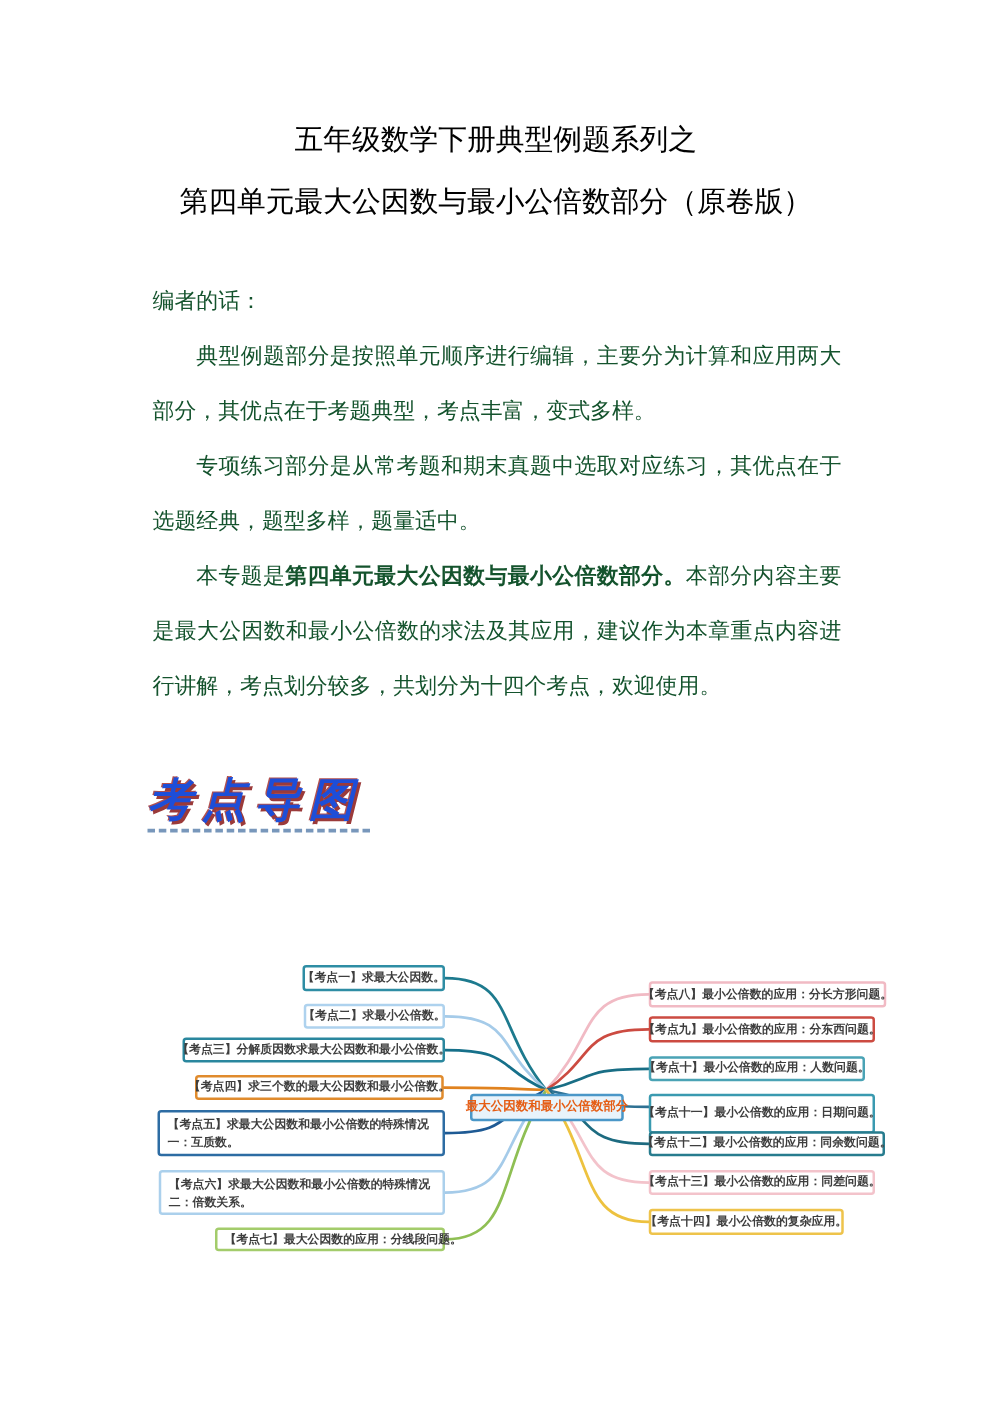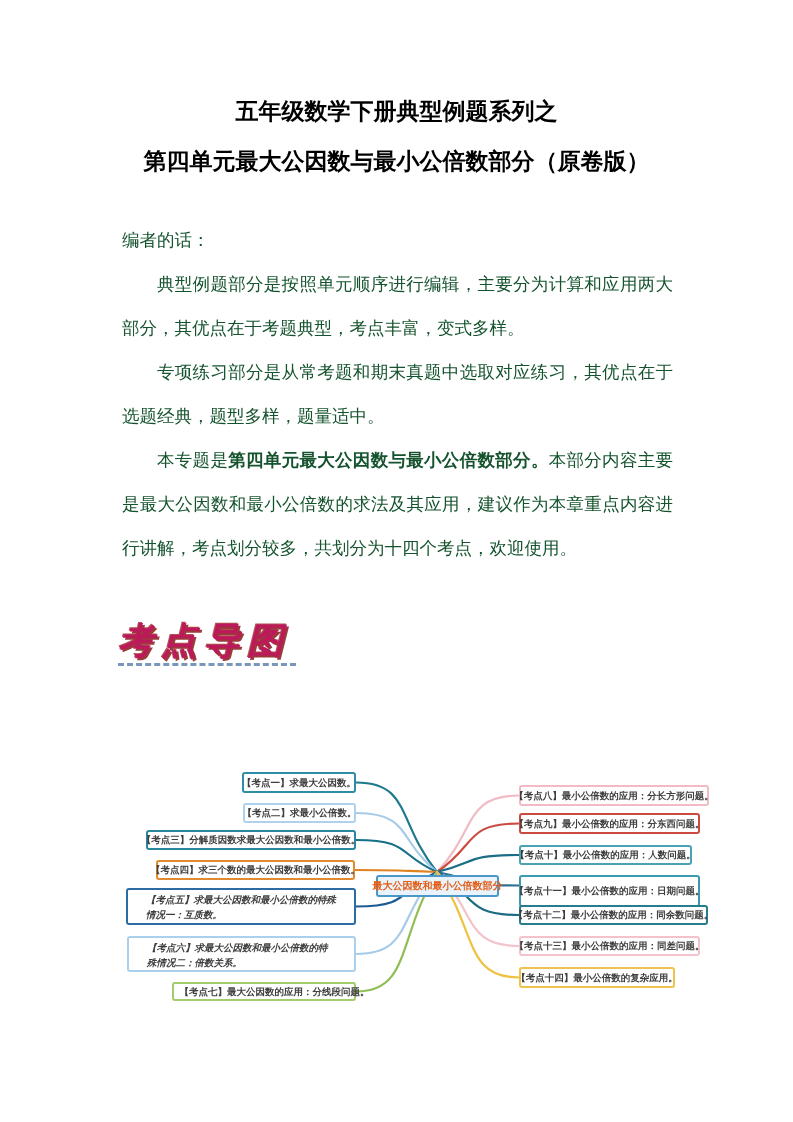--- a/index.html
+++ b/index.html
@@ -8,21 +8,21 @@
     width:793px;height:1122px;
     background:#ffffff;
     overflow:hidden;
     font-family:"Liberation Sans","DejaVu Sans",sans-serif;
   }
   .doc-title{
     margin:0;
     padding-top:86px;
     text-align:center;
     font-size:23px;
-    font-weight:bold;
+    font-weight:normal;
     line-height:50px;
     color:#000;
   }
   .t-line{display:block;}
   .body-text{
     margin:32px 120px 0 122px;
     font-size:17.5px;
     line-height:44px;
     color:#14532d;
     text-align:justify;
@@ -30,21 +30,21 @@
   .body-text p{margin:0;}
   .ind{text-indent:2em;}
   .body-text b{font-weight:bold;}
   .section-head{margin:50px 0 0 118px;}
   .calli{
     font-family:"DejaVu Serif","Liberation Serif",serif;
     font-style:italic;
     font-weight:bold;
     font-size:36px;
     letter-spacing:7px;
-    color:#be185d;
+    color:#1d4ed8;
     text-shadow:2px 2px 0 #9b3a3a,-1px -1px 0 #b05050;
     line-height:40px;
   }
   .dash-underline{
     width:178px;
     border-bottom:3px dashed #7897bb;
     margin-top:3px;
   }
   .mindmap{position:absolute;left:0;top:0;width:793px;height:1122px;pointer-events:none;}
   .mindmap svg{position:absolute;left:0;top:0;}
@@ -63,22 +63,21 @@
     white-space:nowrap;
     padding:0 3px;
     line-height:1;
   }
   .mm-node.two-line{
     white-space:normal;
     justify-content:flex-start;
     align-items:flex-start;
     text-align:left;
     line-height:15px;
-    padding:2px 18px;
-    font-style:italic;
+    padding:2px 6px;
   }
   .mm-center{font-size:10px;letter-spacing:0;}
 </style>
 </head>
 <body>
 
 <div class="page">
 
   <h1 class="doc-title">
     <span class="t-line">五年级数学下册典型例题系列之</span>

